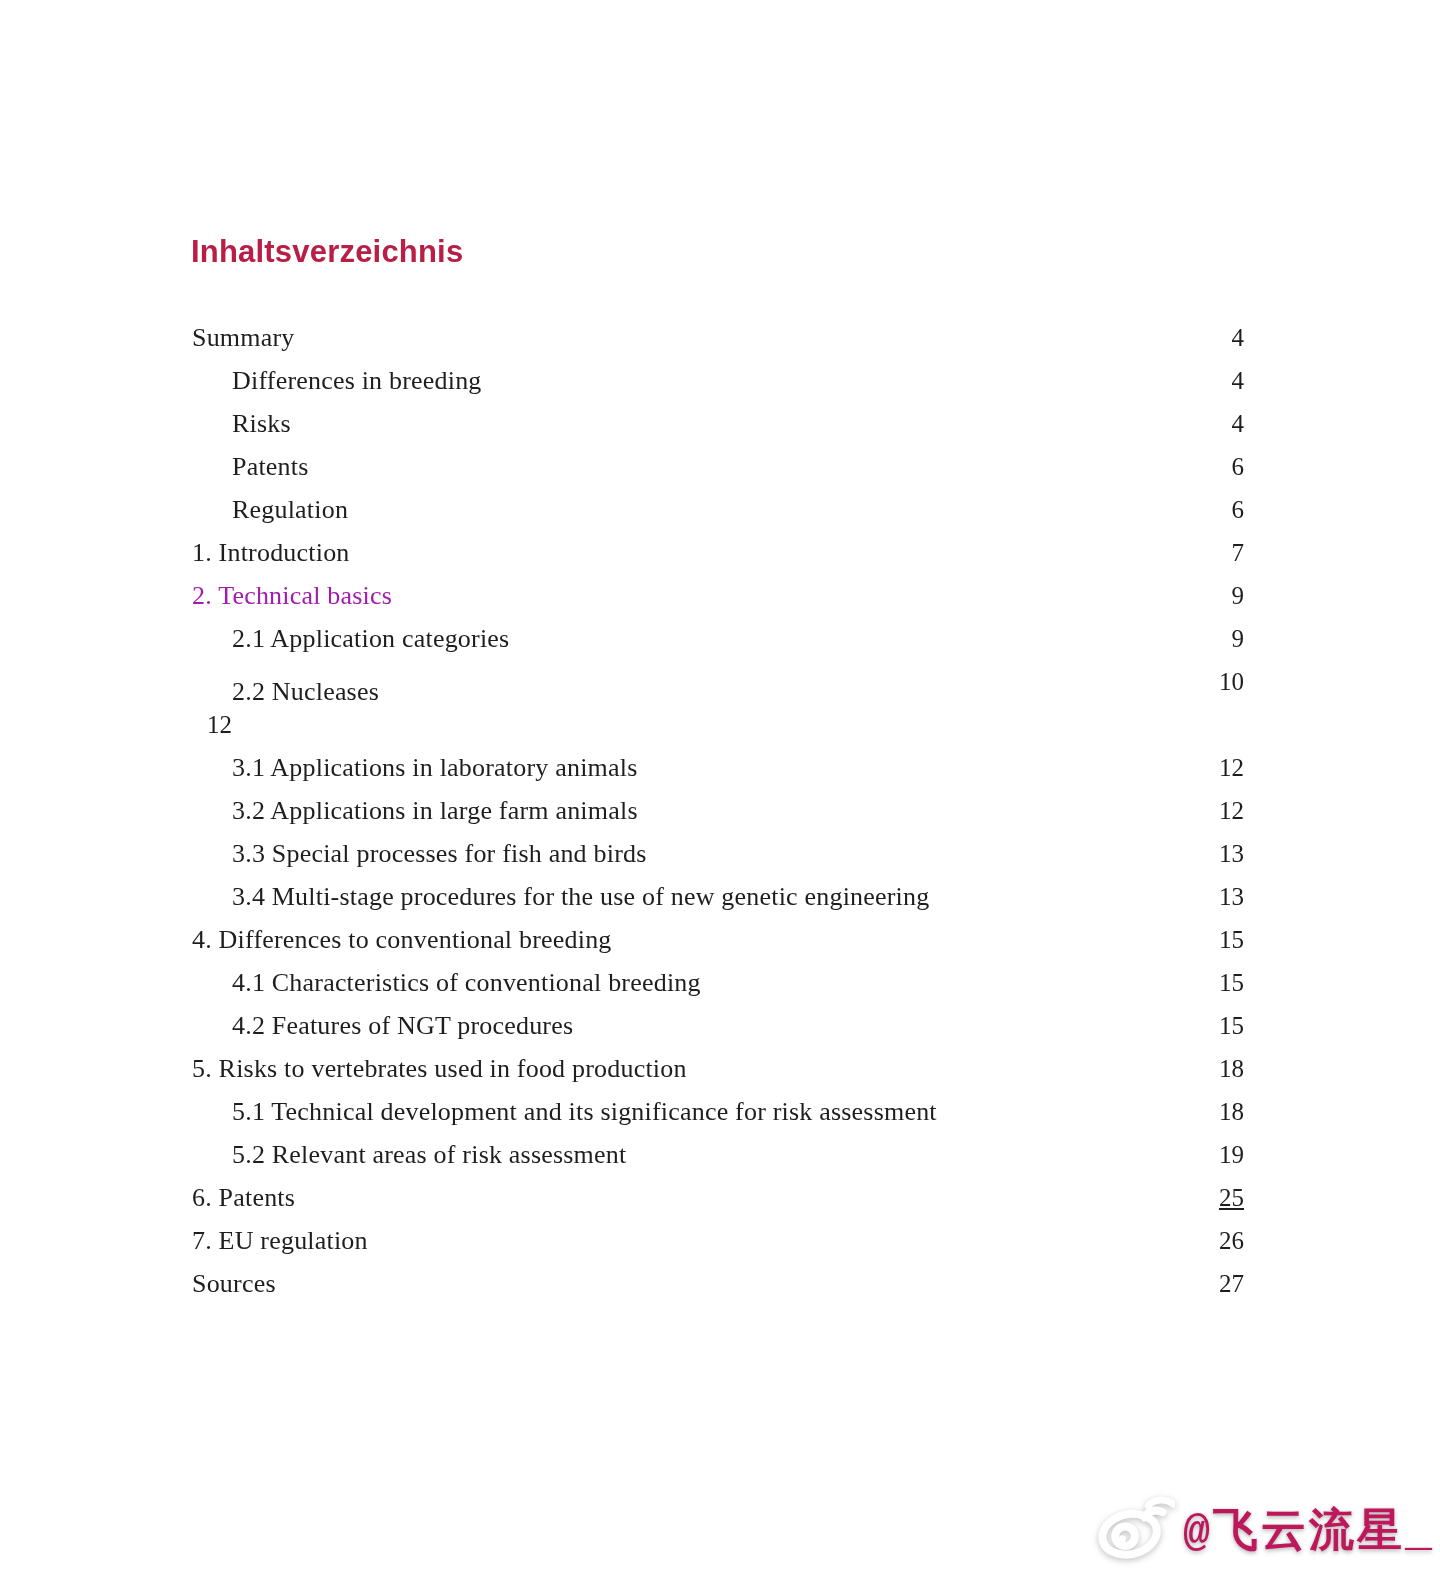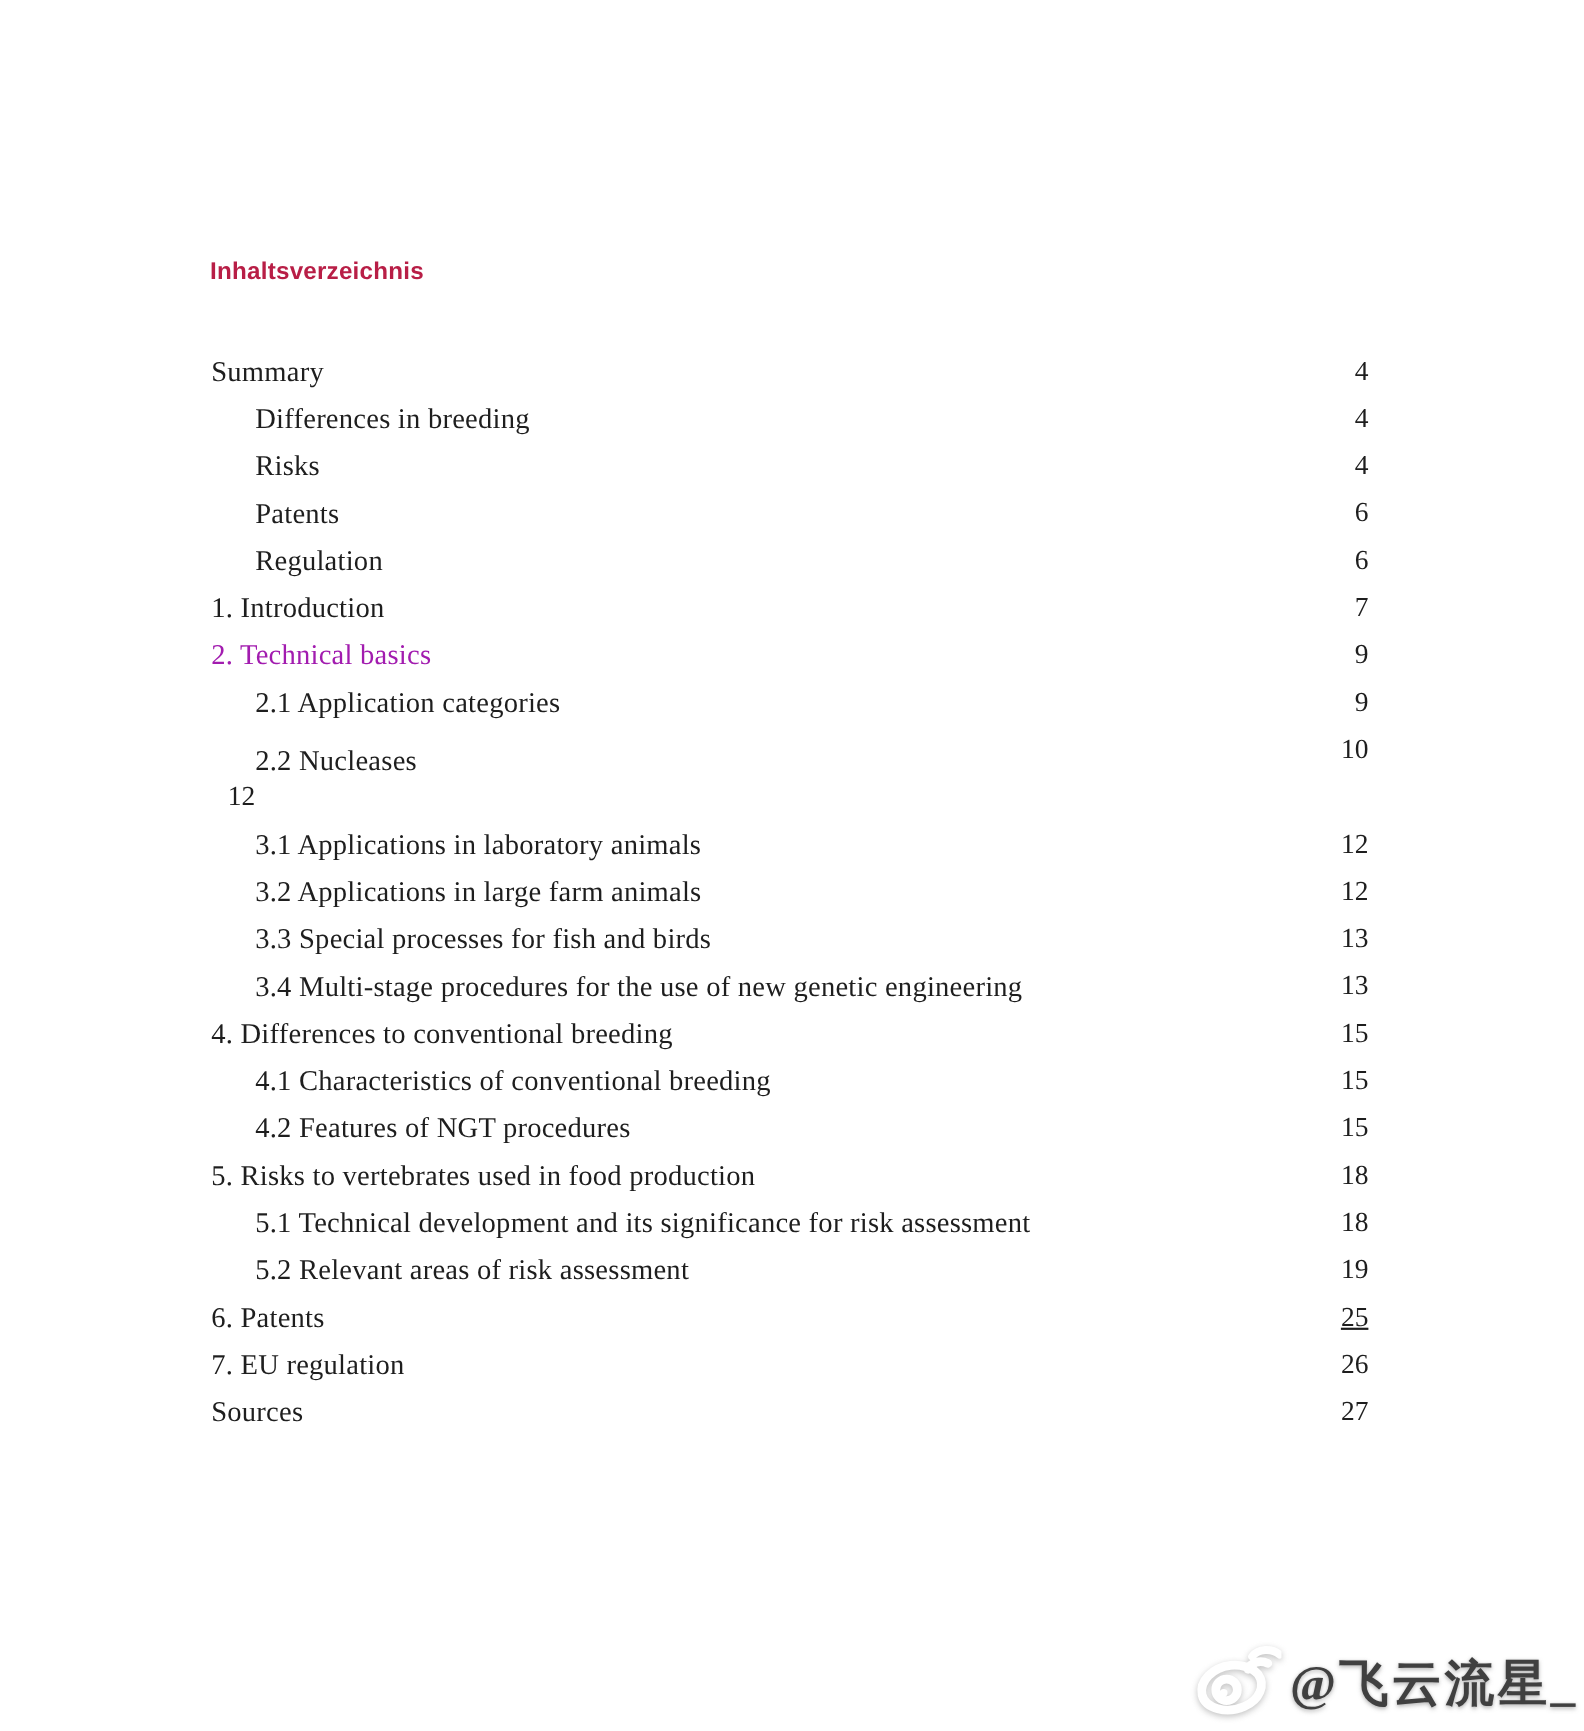--- a/index.html
+++ b/index.html
@@ -19,21 +19,21 @@
     inset: 0;
     background: #ffffff;
   }
   .toc-title {
     position: absolute;
     left: 191px;
     top: 234px;
     margin: 0;
     font-family: "Liberation Sans", sans-serif;
     font-weight: 700;
-    font-size: 22px;
+    font-size: 31px;
     letter-spacing: 0.2px;
     color: #b81e46;
   }
   .toc {
     position: absolute;
     left: 192px;
     top: 316px;
     width: 1052px;
   }
   .toc-row {
@@ -64,25 +64,25 @@
     right: 5px;
     bottom: 8px;
     display: flex;
     align-items: center;
     gap: 8px;
   }
   .wicon {
     filter: drop-shadow(0 2px 3px rgba(120,120,120,0.45));
   }
   .wtext {
-    font-family: Liberation Serif, serif;
+    font-family: Liberation Mono, monospace;
     font-weight: 700;
     font-size: 45px;
     letter-spacing: 3px;
-    color: #404040;
+    color: #be185d;
     text-shadow: 0 2px 4px rgba(120,120,120,0.50), 0 0 2px rgba(150,150,150,0.35);
     white-space: nowrap;
   }
 </style>
 </head>
 <body>
 
 <div class="page">
 
   <h1 class="toc-title" style="color: rgb(184, 30, 70);">Inhaltsverzeichnis</h1>

